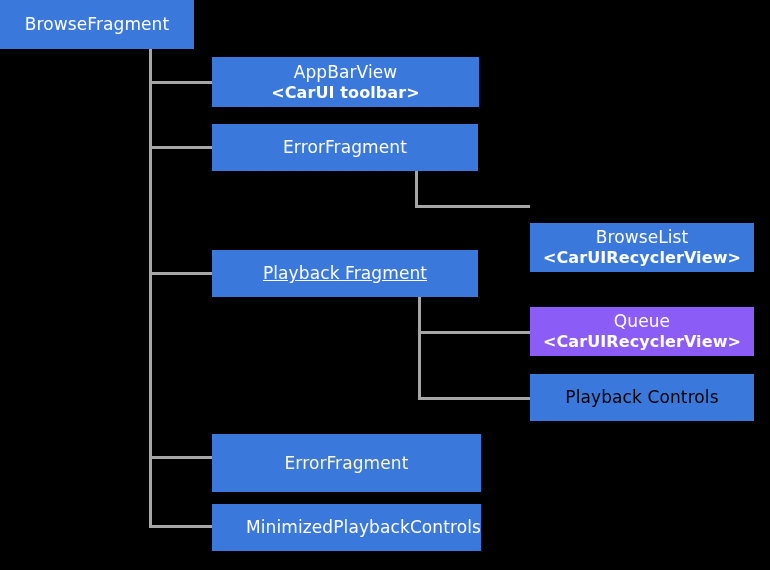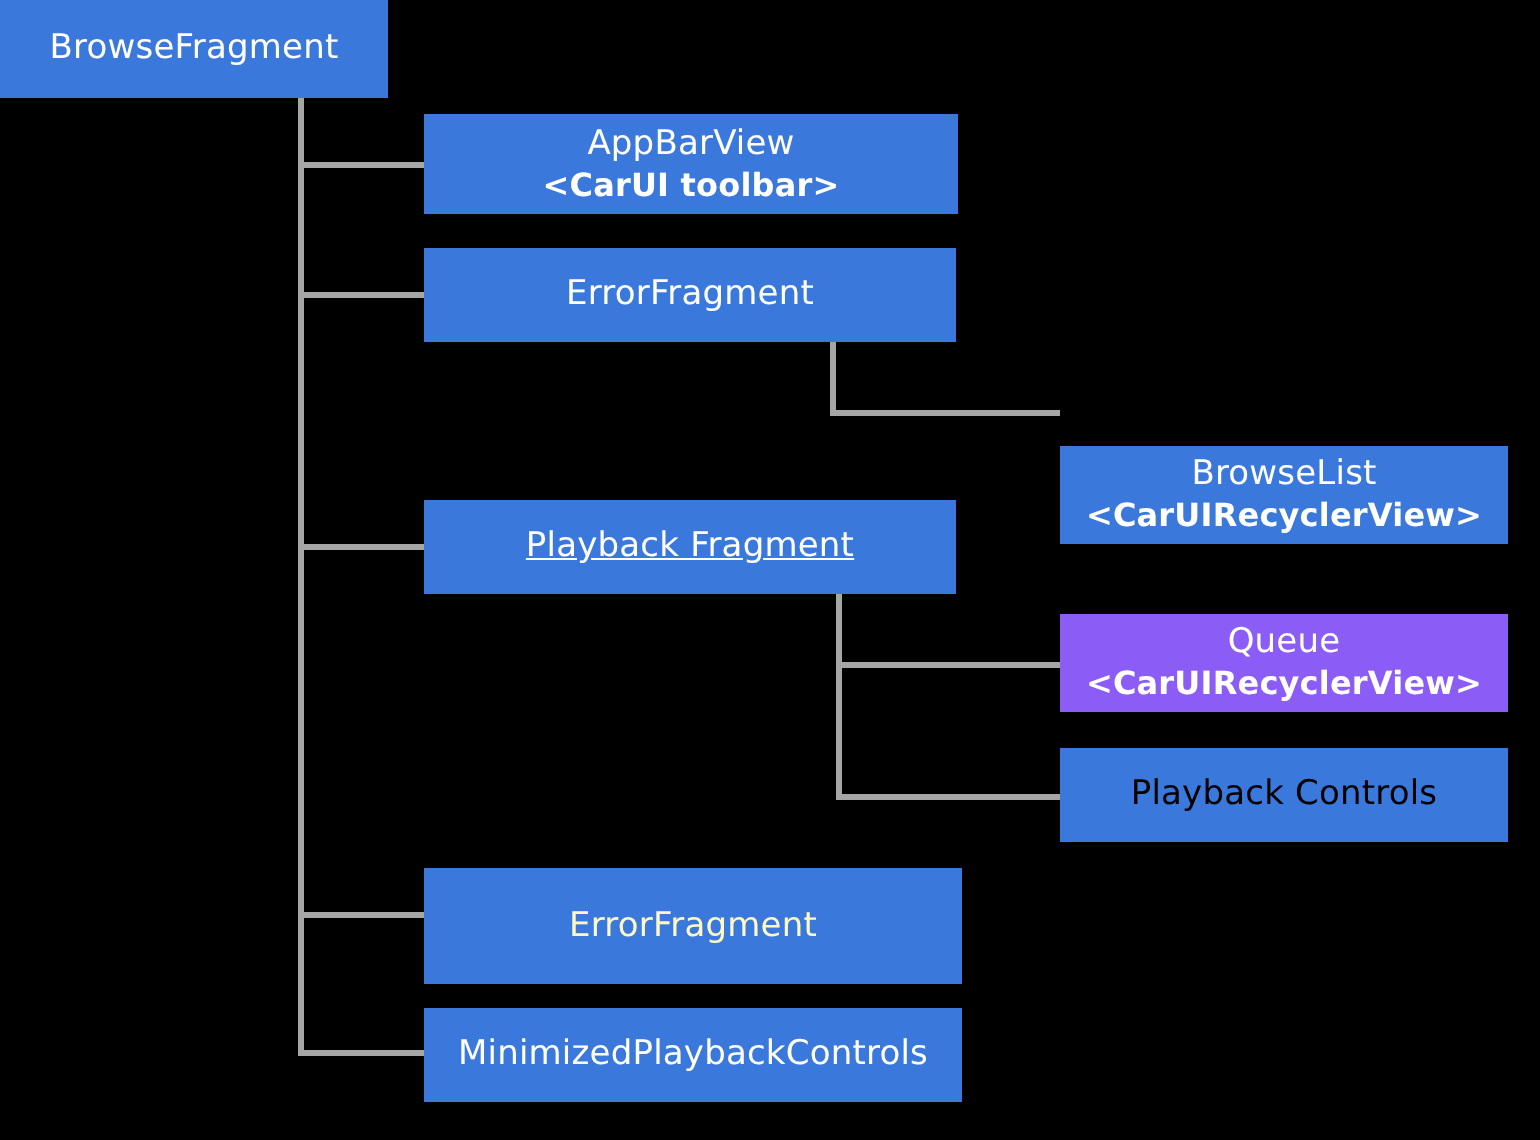--- a/index.html
+++ b/index.html
@@ -85,16 +85,16 @@
     <div class="node" style="left: 530px; top: 307px; width: 224px; height: 49px; background: #8b5cf6; color: rgb(255, 255, 255);">
       <div class="title">Queue</div>
       <div class="subtitle">&lt;CarUIRecyclerView&gt;</div>
     </div>
     <div class="node single" style="left: 530px; top: 374px; width: 224px; height: 47px; background: rgb(59, 120, 220); color: #000000;">
       <div class="title">Playback Controls</div>
     </div>
     <div class="node single" style="left: 212px; top: 434px; width: 269px; height: 58px; background: rgb(59, 120, 220); color: #fef9c3;">
       <div class="title">ErrorFragment</div>
     </div>
-    <div class="node single" style="left: 212px; top: 504px; width: 269px; height: 47px; background: rgb(59, 120, 220); color: rgb(255, 255, 255);">
+    <div class="node single" style="left: 212px; top: 504px; width: 269px; height: 47px; background: rgb(59, 120, 220); color: rgb(255, 255, 255); align-items: flex-end;">
       <div class="title">MinimizedPlaybackControls</div>
     </div>
   </div>
 
 </body></html>

